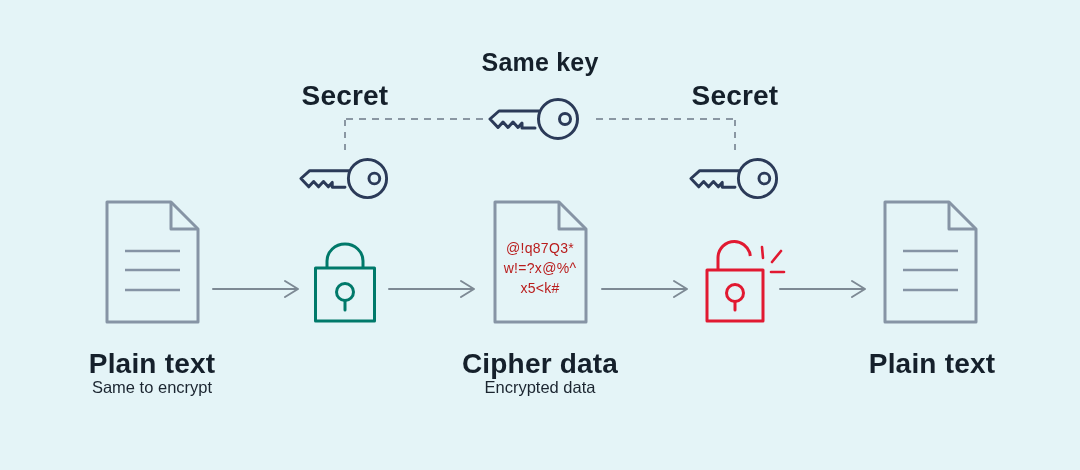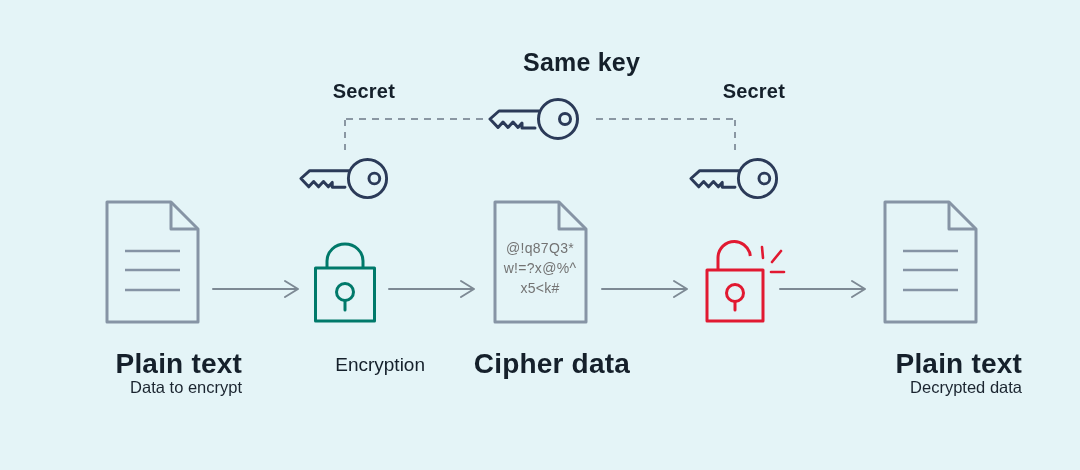--- a/index.html
+++ b/index.html
@@ -7,31 +7,31 @@
     font-family:"Liberation Sans", sans-serif;
     background:#cfe8ee;
   }
   .canvas{
     position:relative;
     width:1080px;height:470px;
     background:#e4f4f7;
     overflow:hidden;
   }
   .abs{position:absolute;}
-  .txt{color:#15202b;text-align:right;}
+  .txt{color:#15202b;text-align:center;}
   .title-main{font-size:25px;font-weight:600;letter-spacing:.2px;}
-  .secret{font-size:20px;font-weight:600;letter-spacing:.2px;}
+  .secret{font-size:28px;font-weight:600;letter-spacing:.2px;}
   .node-title{font-size:28px;font-weight:700;letter-spacing:.2px;}
   .node-sub{font-size:16.5px;font-weight:400;color:#1b2530;}
   .step-label{font-size:19px;font-weight:400;}
   .dash-h{height:2px;background:repeating-linear-gradient(90deg,#8a97a3 0 7px,transparent 7px 13px);}
   .dash-v{width:2px;background:repeating-linear-gradient(180deg,#8a97a3 0 6px,transparent 6px 12px);}
   .cipher-text{
     font-size:14px;font-weight:500;line-height:20px;
-    color:#737373;text-align:center;letter-spacing:.3px;
+    color:#b91c1c;text-align:center;letter-spacing:.3px;
     font-family:"Liberation Sans", sans-serif;
   }
   svg{display:block;}
 </style>
 </head>
 <body>
 
 <div class="canvas">
 
   <div class="abs txt title-main" style="left:440px;top:48px;width:200px;">Same key</div>
@@ -141,23 +141,22 @@
 
   <svg class="abs" style="left:882px;top:199px;" width="96" height="126" viewBox="0 0 96 126">
     <g fill="none" stroke="#8694a5" stroke-width="3" stroke-linejoin="round">
       <path d="M3,3 H67 L94,30 V123 H3 Z"></path>
       <path d="M67,3 V30 H94"></path>
       <path d="M21,52 H76 M21,71 H76 M21,91 H76" stroke-width="2.6"></path>
     </g>
   </svg>
 
   <div class="abs txt node-title" style="left:62px;top:348px;width:180px;">Plain text</div>
-  <div class="abs txt node-sub" style="left:62px;top:378px;width:180px;">Data to encrypt</div>
+  <div class="abs txt node-sub" style="left:62px;top:378px;width:180px;">Same to encrypt</div>
 
-  <div class="abs txt step-label" style="left:265px;top:354px;width:160px;">Encryption</div>
 
   <div class="abs txt node-title" style="left:450px;top:348px;width:180px;">Cipher data</div>
+  <div class="abs txt node-sub" style="left:450px;top:378px;width:180px;">Encrypted data</div>
 
 
   <div class="abs txt node-title" style="left:842px;top:348px;width:180px;">Plain text</div>
-  <div class="abs txt node-sub" style="left:842px;top:378px;width:180px;">Decrypted data</div>
 
 </div>
 
 </body></html>

